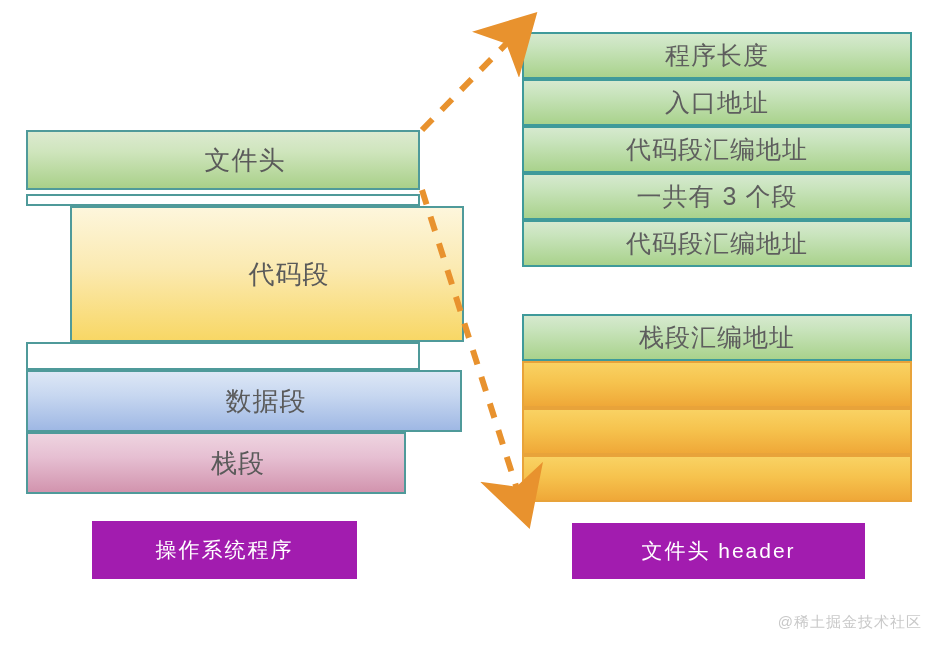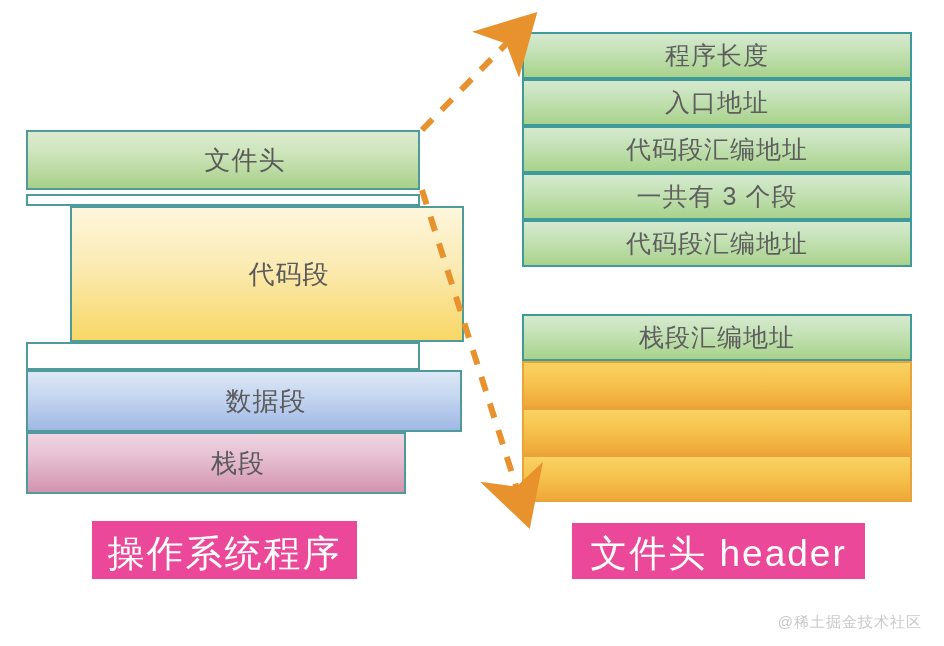--- a/index.html
+++ b/index.html
@@ -86,26 +86,26 @@
     left: 522px;
     top: 32px;
     width: 390px;
     height: 470px;
     border-radius: 18px;
   }
 
   
   .caption {
     position: absolute;
-    background: #ec4899;
+    background: #a21caf;
     color: #ffffff;
     display: flex;
-    align-items: flex-end;
+    align-items: center;
     justify-content: center;
-    font-size: 37px;
+    font-size: 21px;
     letter-spacing: 2px;
     white-space: nowrap;
   }
   #caption-left {
     left: 92px;
     top: 521px;
     width: 265px;
     height: 58px;
   }
   #caption-right {

